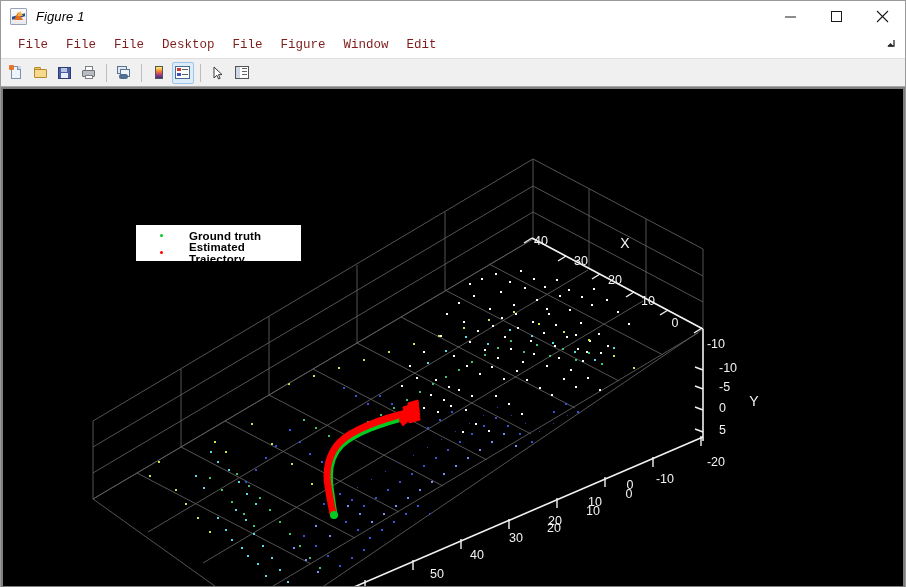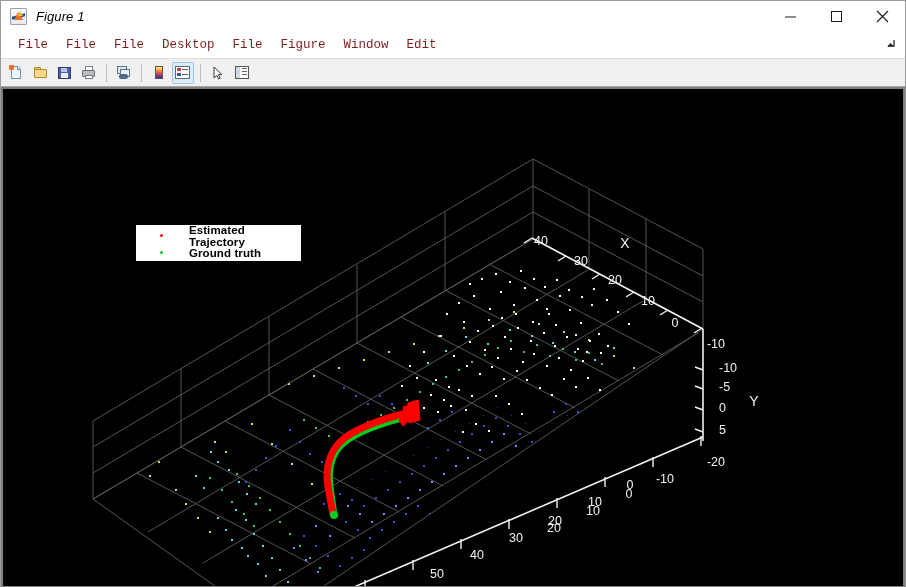--- a/index.html
+++ b/index.html
@@ -804,25 +804,25 @@
           <text class="axis-txt" x="513" y="453" text-anchor="middle">30</text>
           <text class="axis-txt" x="552" y="436" text-anchor="middle">20</text>
           <text class="axis-txt" x="592" y="417" text-anchor="middle">10</text>
           <text class="axis-txt" x="627" y="400" text-anchor="middle">0</text>
         </g>
         <text class="axis-name" x="428" y="521" text-anchor="middle">Z</text>
       </svg>
 
       <div class="plot-legend">
         <div class="pl-row">
+          <span class="pl-dot" style="background:#00cc22"></span>
+          <span class="pl-label">Ground truth</span>
+        </div>
+        <div class="pl-row">
           <span class="pl-dot" style="background:#ff0000"></span>
           <span class="pl-label">Estimated Trajectory</span>
         </div>
-        <div class="pl-row">
-          <span class="pl-dot" style="background:#00cc22"></span>
-          <span class="pl-label">Ground truth</span>
-        </div>
       </div>
 
     </div>
   </div>
 
 </div>
 
 </body></html>

